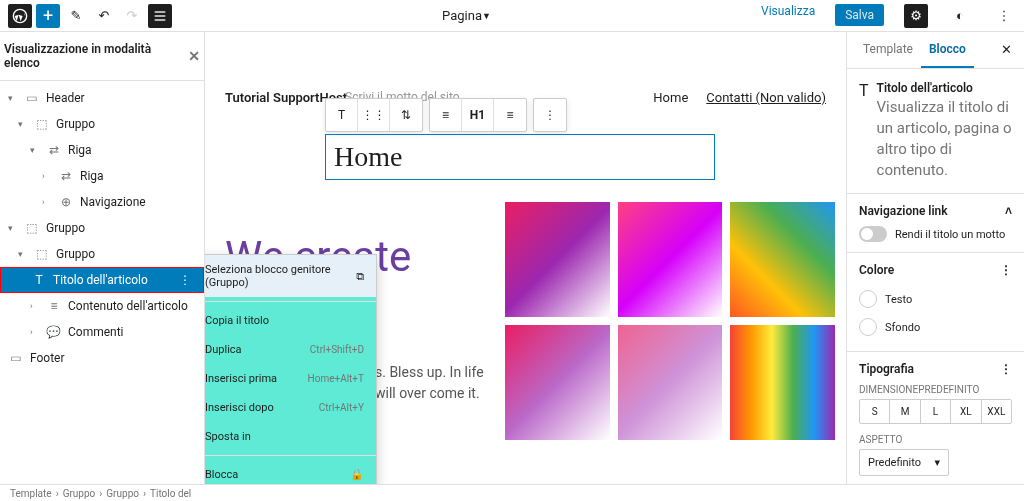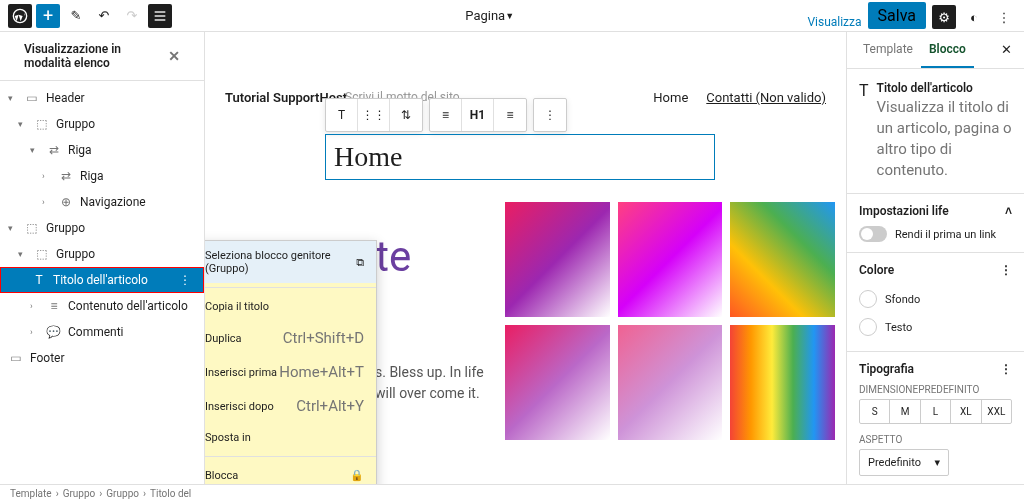--- a/index.html
+++ b/index.html
@@ -3,26 +3,26 @@
 <meta charset="utf-8">
 <style>
 *{box-sizing:border-box;margin:0;padding:0;font-family:-apple-system,BlinkMacSystemFont,"Segoe UI",Roboto,sans-serif}
 body{width:1024px;height:501px;overflow:hidden;background:#fff;font-size:13px;color:#1e1e1e}
 .topbar{height:32px;background:#fff;border-bottom:1px solid #e0e0e0;display:flex;align-items:center;padding:0 8px;gap:4px}
 .wp-logo{width:24px;height:24px;background:#1e1e1e;border-radius:2px;display:flex;align-items:center;justify-content:center;color:#fff}
 .btn-add{width:24px;height:24px;background:#007cba;color:#fff;display:flex;align-items:center;justify-content:center;border-radius:2px;font-size:18px;cursor:pointer}
 .icon-btn{width:24px;height:24px;display:flex;align-items:center;justify-content:center;cursor:pointer;color:#1e1e1e}
 .icon-btn.dark{background:#1e1e1e;color:#fff;border-radius:2px}
 .center{flex:1;display:flex;justify-content:center;align-items:center;}
-.right{display:flex;align-items:flex-end;gap:6px}
+.right{display:flex;align-items:flex-start;gap:20px}
 .link-btn{color:#007cba;cursor:pointer;font-size:12px}
-.btn-save{background:#007cba;color:#000000;padding:4px 10px;border-radius:2px;cursor:pointer;font-size:16px}
+.btn-save{background:#007cba;color:#e5e5e5;padding:4px 10px;border-radius:2px;cursor:pointer;font-size:12px}
 .main{display:flex;height:452px}
 .left-panel{width:205px;border-right:1px solid #e0e0e0;display:flex;flex-direction:column}
-.panel-header{padding:10px 24px;border-bottom:1px solid #e0e0e0;display:flex;justify-content:flex-start;align-items:center;font-size:12px;font-weight:600}
+.panel-header{padding:10px 4px;border-bottom:1px solid #e0e0e0;display:flex;justify-content:flex-start;align-items:center;font-size:12px;font-weight:600}
 .close-x{cursor:pointer;font-size:14px;color:#757575}
 .tree{flex:1;overflow-y:auto;padding:4px 0}
 .tree-item{display:flex;align-items:center;padding:4px 8px;cursor:pointer;font-size:12px;gap:6px;min-height:26px}
 .tree-item.selected{background:#007cba;color:#fff}
 .tree-item.highlighted{border:1.5px solid #f00}
 .caret{width:10px;font-size:9px;color:#757575}
 .tree-icon{width:16px;display:flex;justify-content:center;color:#757575}
 .tree-item.selected .tree-icon{color:#fff}
 .dots{margin-left:auto;color:#fff;padding:0 4px}
 .ind1{padding-left:18px}.ind2{padding-left:30px}.ind3{padding-left:42px}
@@ -39,29 +39,29 @@
 .title-field{position:absolute;top:102px;left:120px;width:390px;border:1.5px solid #007cba;padding:6px 8px;font-size:28px;font-family:Georgia,serif}
 .hero{position:absolute;top:200px;left:20px;font-size:42px;color:#6b3fa0;font-family:Georgia,serif;line-height:1.2}
 .hero-sub{position:absolute;top:330px;left:170px;font-size:14px;color:#555;line-height:1.5}
 .gallery{position:absolute;top:170px;left:300px;width:330px;display:grid;grid-template-columns:1fr 1fr 1fr;gap:8px}
 .art{height:115px;background:linear-gradient(135deg,#e91e63,#9c27b0,#fff)}
 .art:nth-child(2){background:linear-gradient(135deg,#ff4081,#d500f9,#fff)}
 .art:nth-child(3){background:linear-gradient(45deg,#ff5722,#ffc107,#4caf50,#2196f3)}
 .art:nth-child(4){background:linear-gradient(135deg,#e91e63,#ba68c8,#fff)}
 .art:nth-child(5){background:linear-gradient(135deg,#f06292,#ce93d8,#fff)}
 .art:nth-child(6){background:linear-gradient(90deg,#f44336,#ff9800,#ffeb3b,#4caf50,#2196f3,#9c27b0)}
-.context-menu{position:absolute;top:208px;left:-13px;width:185px;background:#fef9c3;border:1px solid #ccc;box-shadow:0 4px 12px rgba(0,0,0,0.2);z-index:100}
+.context-menu{position:absolute;top:222px;left:-13px;width:185px;background:#5eead4;border:1px solid #ccc;box-shadow:0 4px 12px rgba(0,0,0,0.2);z-index:100}
 .ctx-item{padding:8px 12px;font-size:11px;cursor:pointer;display:flex;justify-content:space-between;align-items:center}
 .ctx-item.selected{background:#e5f0f8}
 .ctx-sep{height:1px;background:#e0e0e0;margin:4px 0}
-.shortcut{color:#757575;font-size:15px}
+.shortcut{color:#757575;font-size:10px}
 .right-panel{width:178px;border-left:1px solid #e0e0e0;display:flex;flex-direction:column;overflow-y:auto}
 .tabs{display:flex;border-bottom:1px solid #e0e0e0;padding:0 8px}
 .tab{padding:10px 8px;font-size:12px;cursor:pointer;color:#757575}
-.tab.active{color:#14532d;border-bottom:2px solid #007cba;font-weight:600}
+.tab.active{color:#0369a1;border-bottom:2px solid #007cba;font-weight:600}
 .tab-close{margin-left:auto;padding:10px 4px;cursor:pointer}
 .block-info{padding:12px;border-bottom:1px solid #e0e0e0;display:flex;gap:8px}
 .block-desc{font-size:15px;color:#757575;line-height:1.4}
 .block-title{font-size:12px;font-weight:600;margin-bottom:2px}
 .section{padding:10px 12px;border-bottom:1px solid #e0e0e0}
 .section-h{display:flex;justify-content:space-between;align-items:center;font-size:12px;font-weight:600;margin-bottom:8px}
 .toggle{width:28px;height:16px;background:#ccc;border-radius:8px;position:relative;cursor:pointer}
 .toggle::after{content:"";position:absolute;width:12px;height:12px;background:#fff;border-radius:50%;top:2px;left:2px}
 .toggle-row{display:flex;align-items:center;gap:8px;font-size:11px}
 .color-row{display:flex;align-items:center;gap:8px;padding:5px 0;font-size:11px;cursor:pointer}
@@ -247,40 +247,40 @@
     </div>
     <div class="block-info">
       <span style="font-size:16px">T</span>
       <div>
         <div class="block-title">Titolo dell'articolo</div>
         <div class="block-desc">Visualizza il titolo di un articolo, pagina o altro tipo di contenuto.</div>
       </div>
     </div>
     <div class="section">
       <div class="section-h">
-          <span>Impostazioni life</span>
+          <span>Navigazione link</span>
           <span>˄</span>
         </div>
       <div class="toggle-row">
           <div class="toggle"></div>
-          <span>Rendi il prima un link</span>
+          <span>Rendi il titolo un motto</span>
         </div>
     </div>
     <div class="section">
       <div class="section-h">
           <span>Colore</span>
           <span>⋮</span>
         </div>
       <div class="color-row">
           <span class="swatch"></span>
-          <span>Sfondo</span>
+          <span>Testo</span>
         </div>
       <div class="color-row">
           <span class="swatch"></span>
-          <span>Testo</span>
+          <span>Sfondo</span>
         </div>
     </div>
     <div class="section">
       <div class="section-h">
           <span>Tipografia</span>
           <span>⋮</span>
         </div>
       <div style="display:flex;justify-content:flex-start">
           <span class="dim-label">DIMENSIONE</span>
           <span class="dim-label">PREDEFINITO</span>

